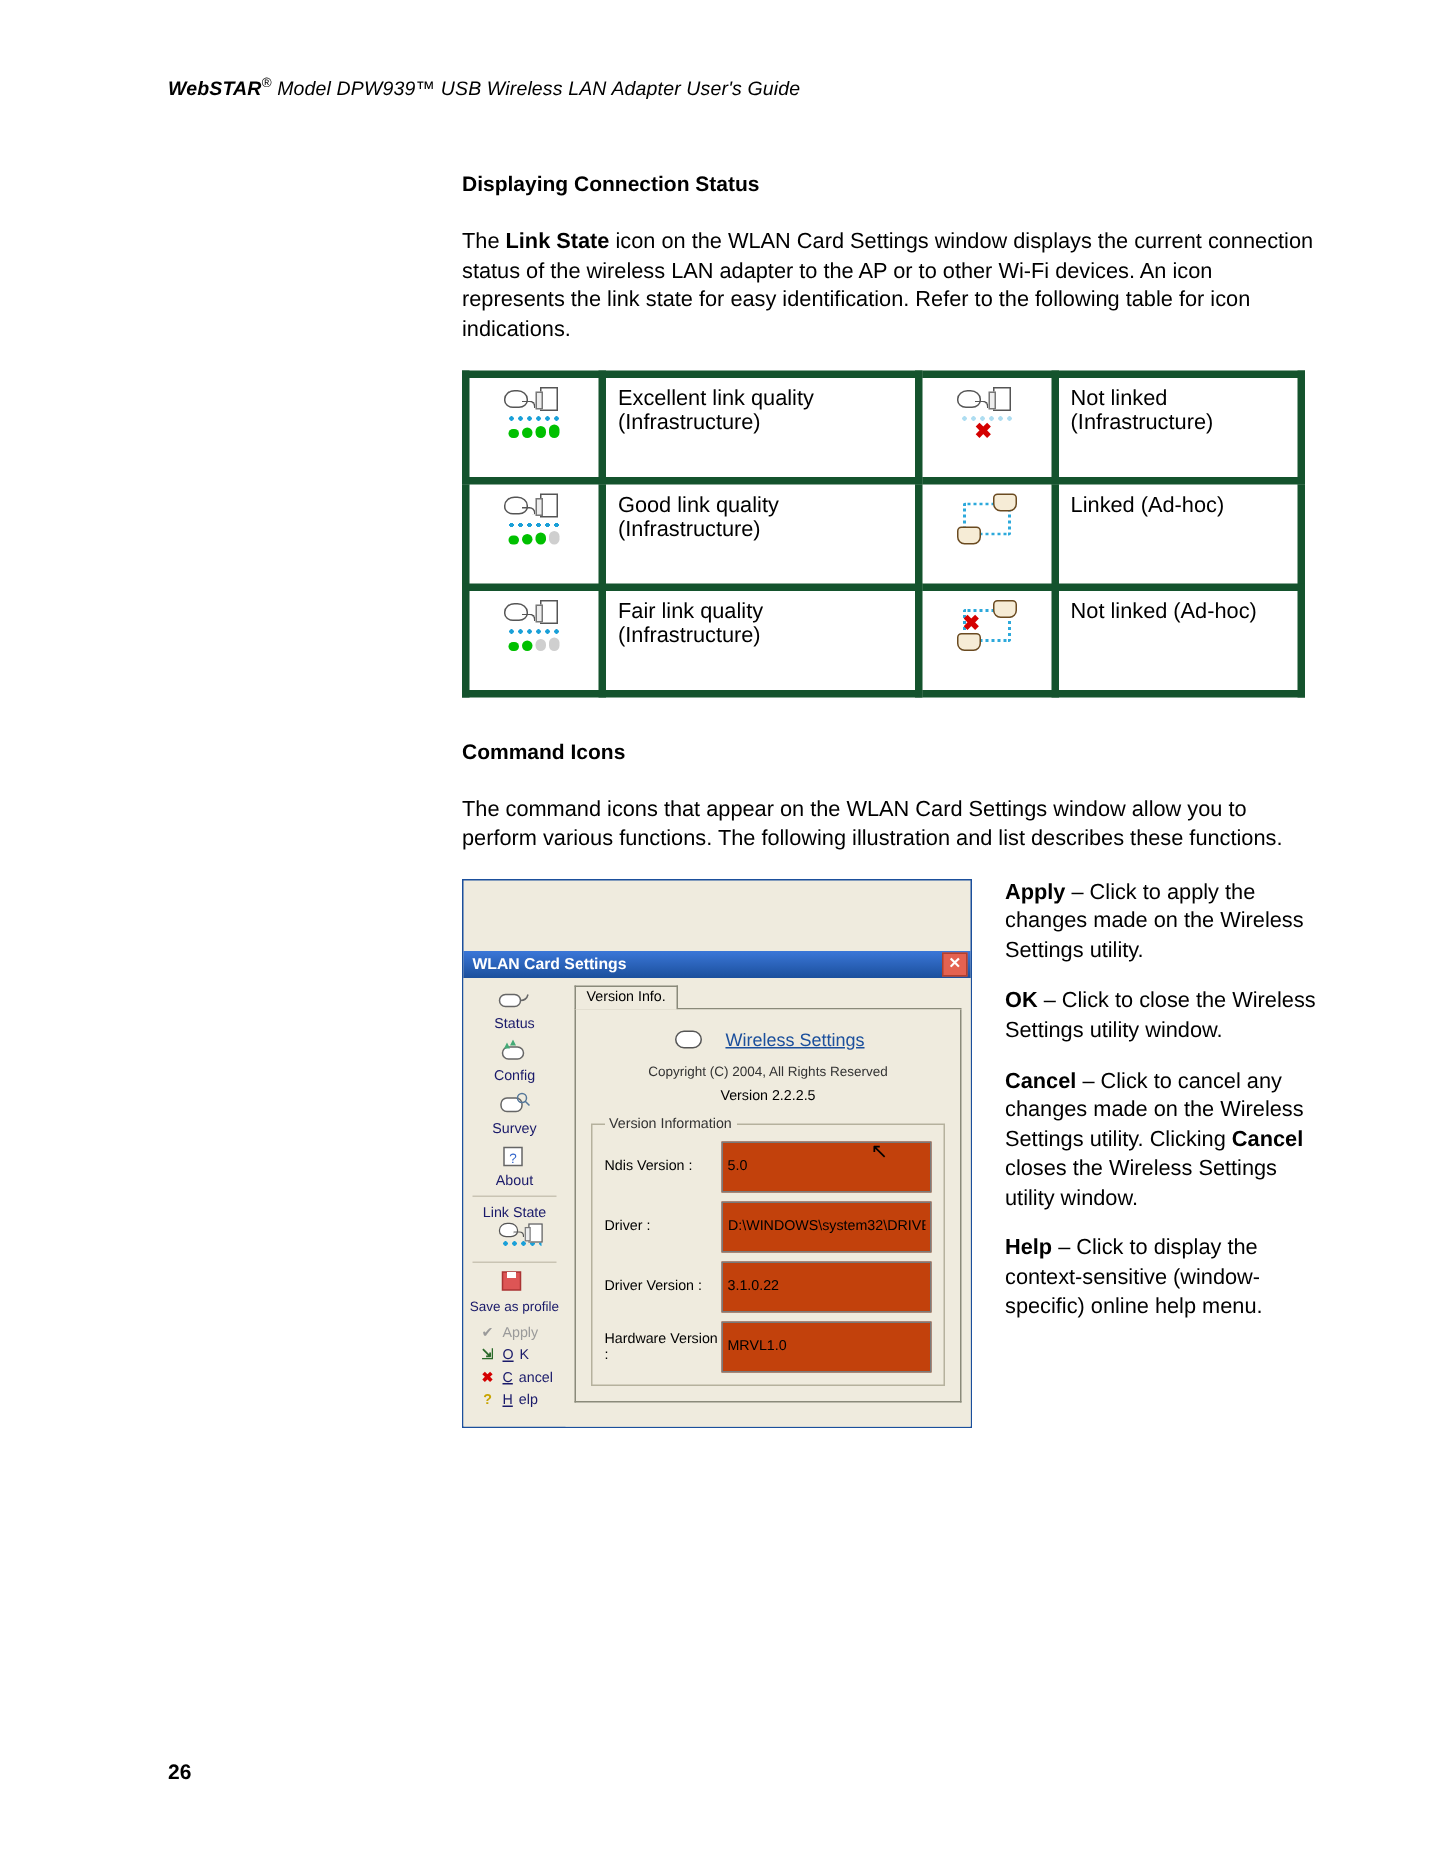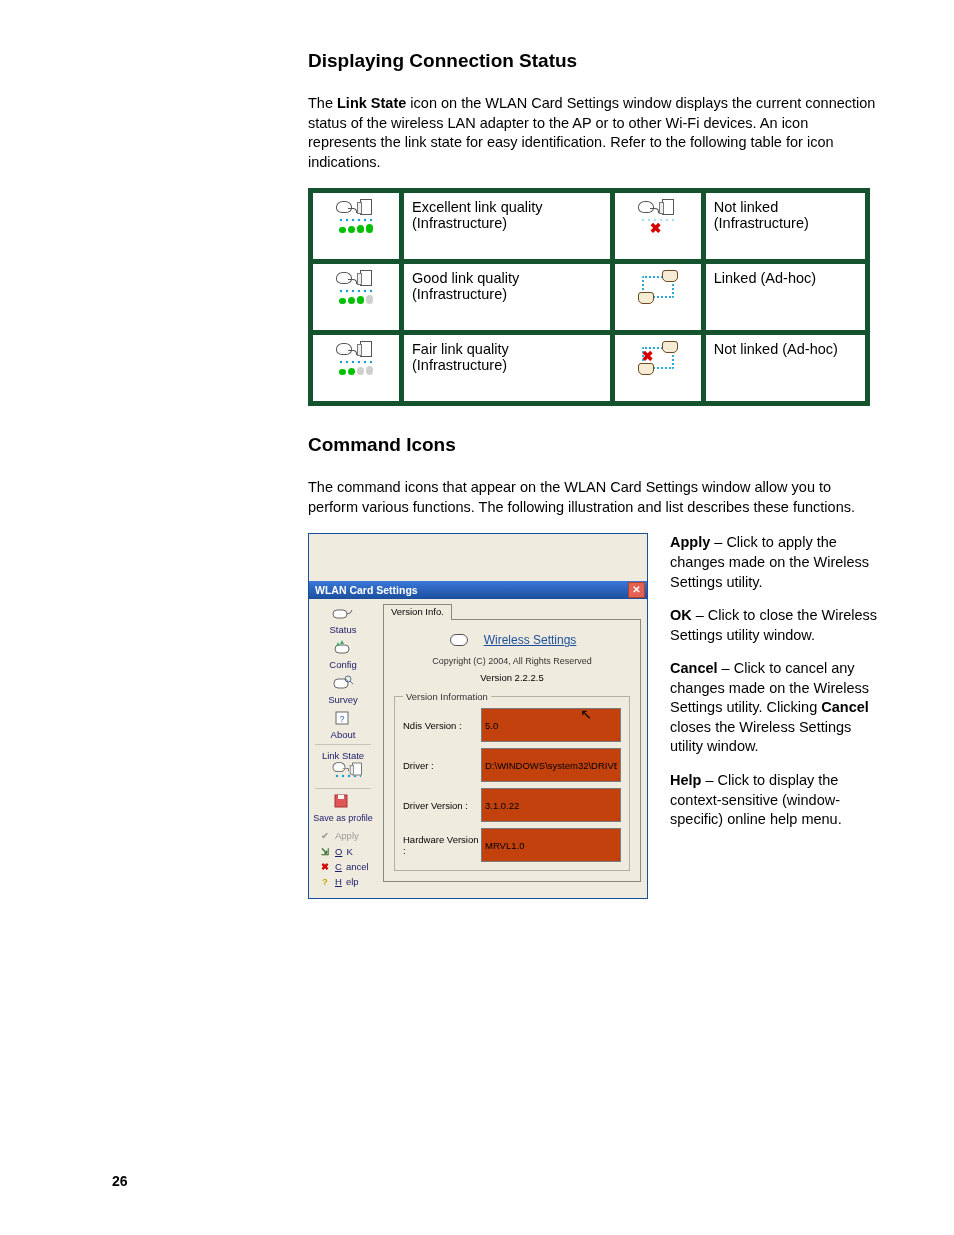--- a/index.html
+++ b/index.html
@@ -25,21 +25,21 @@
   }
   .running-head sup {
     font-size: 9px;
     vertical-align: super;
   }
   .content {
     margin-left: 196px;
     width: 570px;
   }
   h2.section {
-    font-size: 19px;
+    font-size: 14px;
     font-weight: bold;
     color: #000;
     margin: 0 0 22px 0;
   }
   p.body {
     font-size: 14.5px;
     line-height: 1.35;
     margin: 0 0 16px 0;
   }
   
@@ -328,20 +328,23 @@
     bottom:46px;
     font-weight:bold;
     font-size:14px;
   }
 </style>
 </head>
 <body>
 
 <div class="page">
 
+  <div class="running-head">
+    <b><i><span>WebSTAR</span></i></b><sup>®</sup><i><span> Model DPW939™ USB Wireless LAN Adapter User's Guide</span></i>
+  </div>
 
   <div class="content">
 
     <h2 class="section">Displaying Connection Status</h2>
 
     <p class="body">
       The <b>Link State</b> icon on the WLAN Card Settings window displays the current connection status of the wireless LAN adapter to the AP or to other Wi-Fi devices. An icon represents the link state for easy identification. Refer to the following table for icon indications.
     </p>
 
     <table class="icon-table">

